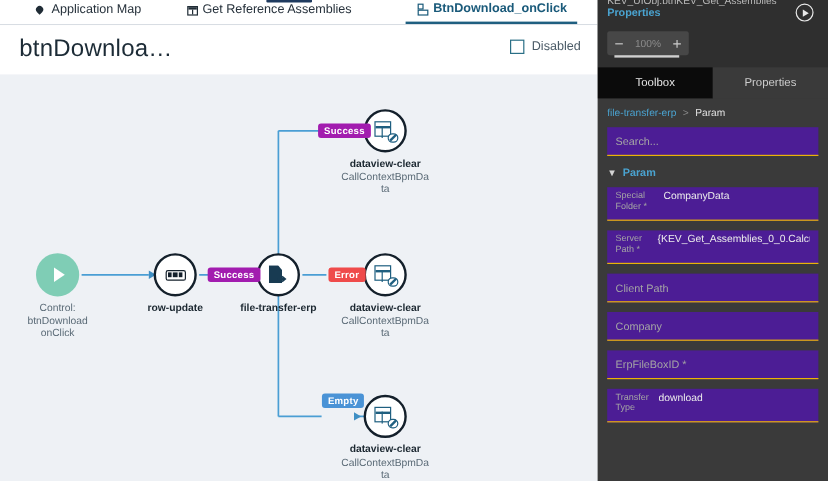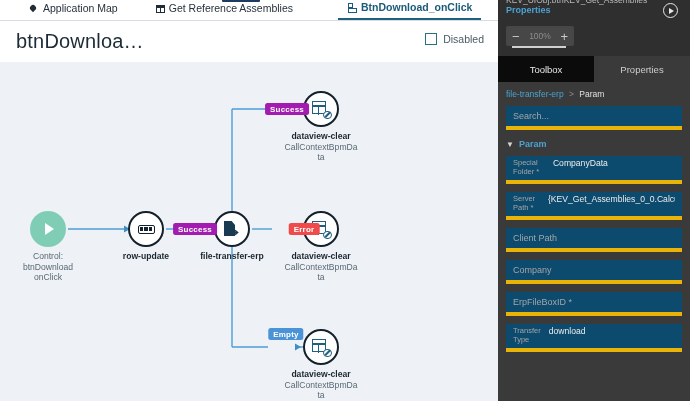--- a/index.html
+++ b/index.html
@@ -160,21 +160,21 @@
   }
   .rtab.active { background: #0b0b0b; color: #e6e6e6; }
 
   #rp-body { padding: 7px 8px 0 8px; }
   #rp-crumb { font-size: 8.5px; margin-bottom: 7px; }
   #rp-crumb .c1 { color: #4aa3d0; cursor: pointer; }
   #rp-crumb .sep { color: #8a8a8a; margin: 0 3px; }
   #rp-crumb .c2 { color: #e0e0e0; }
 
   .rfield {
-    background: #0c4a6e; border-bottom: 4px solid #eab308;
+    background: #4c1d95; border-bottom: 1px solid #eab308;
     height: 24px; display: flex; align-items: center; padding: 0 7px;
     margin-bottom: 8px; font-size: 9px; color: #a5a5a5;
   }
   .rfield.filled { height: 28px; flex-direction: row; align-items: flex-start; justify-content: center; padding-top: 2px; }
   .rfield .flab { font-size: 7.5px; color: #a5a5a5; line-height: 9px; }
   .rfield .fval { font-size: 8.6px; color: #ececec; line-height: 11px; white-space: nowrap; overflow: hidden; width: 100%; }
 
   #rp-group { display: flex; align-items: center; gap: 5px; margin: 9px 0 7px 0; }
   #rp-chev { color: #d5d5d5; font-size: 8px; }
   #rp-grouplabel { font-size: 9px; color: #4aa3d0; font-weight: bold; }
@@ -311,21 +311,21 @@
         </div>
         <div class="nodelabel">
           <div class="strong">dataview-clear</div>
           <div class="sub">CallContextBpmDa</div>
           <div class="sub">ta</div>
         </div>
       </div>
 
       <div class="badge b-success" style="left:195px; top:167px;">Success</div>
       <div class="badge b-success" style="left:287px; top:47px;">Success</div>
-      <div class="badge b-error" style="left:304px; top:167px;text-align:center;">Error</div>
+      <div class="badge b-error" style="left:289px; top:167px;text-align:center;">Error</div>
       <div class="badge b-empty" style="left:286px; top:272px;">Empty</div>
 
     </div>
   </div>
 
   <div id="right">
 
     <div id="rp-head">
       <div id="rp-obj">KEV_UIObj.btnKEV_Get_Assemblies</div>
       <div id="rp-props">Properties</div>

